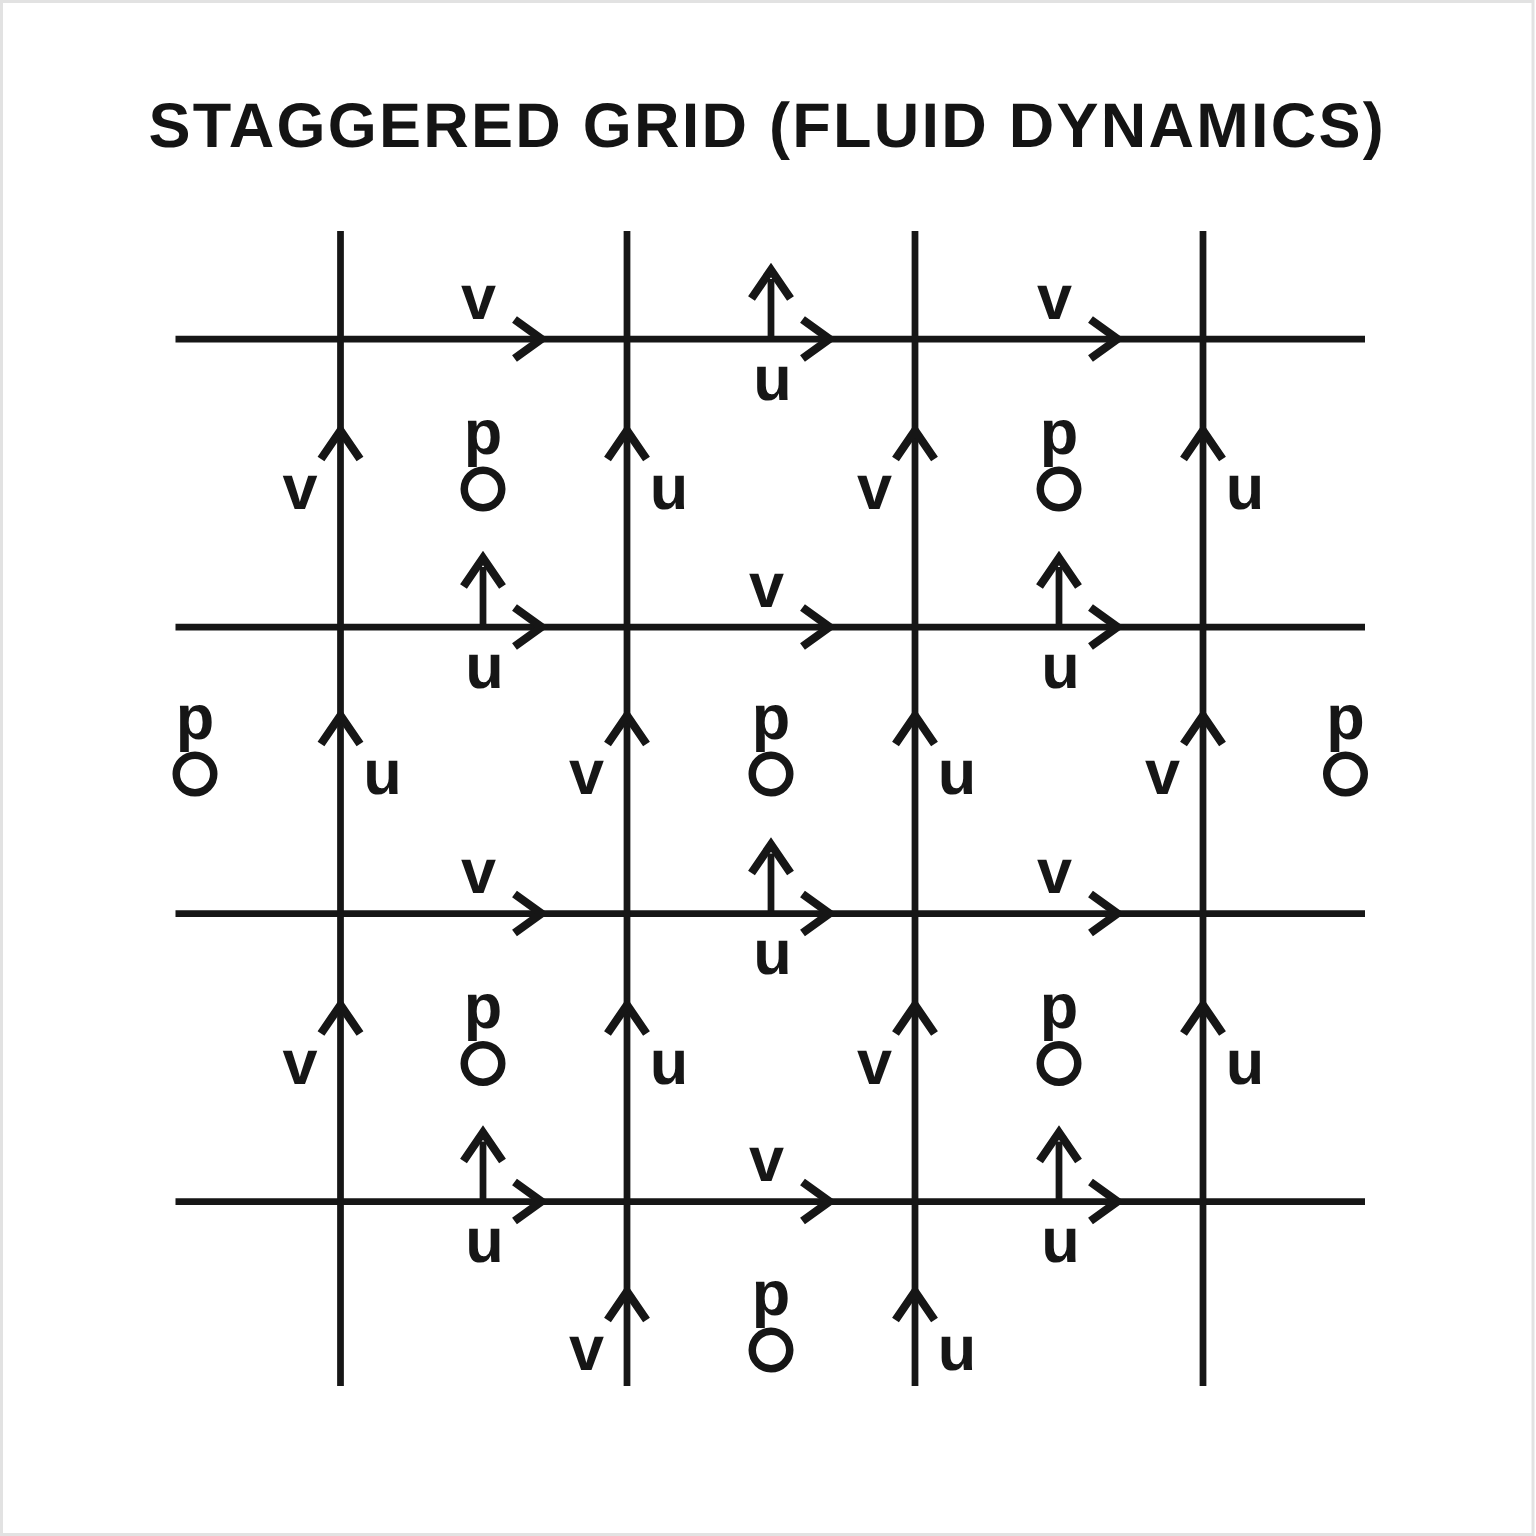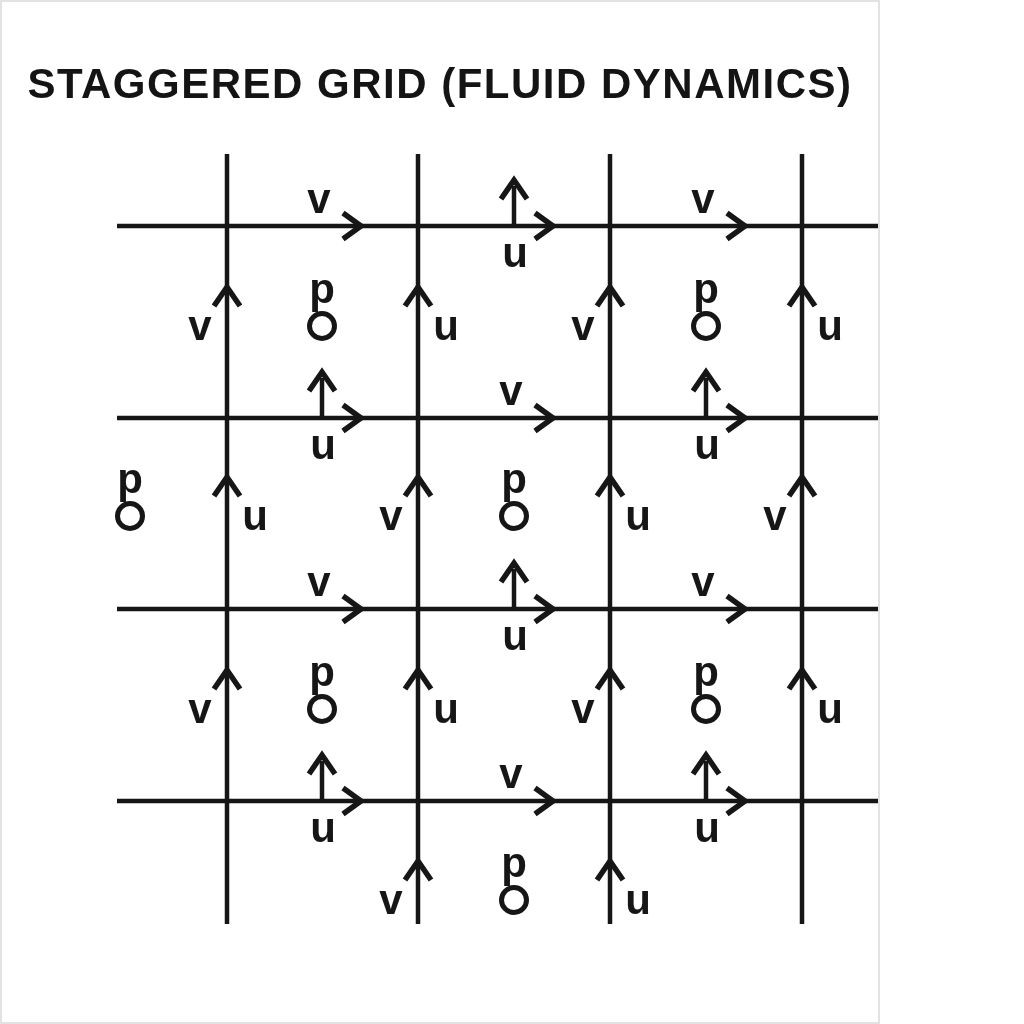--- a/index.html
+++ b/index.html
@@ -1,18 +1,18 @@
 <!DOCTYPE html>
 <html><head>
 <meta charset="utf-8">
 <style>
   html,body{margin:0;padding:0;background:#fff;}
   .canvas{
     position:relative;
-    width:880px;height:1024px;
+    width:1023px;height:1024px;
     background:#ffffff;
     box-sizing:border-box;
     border:2px solid #e2e2e2;
     overflow:hidden;
     font-family:"Liberation Sans", sans-serif;
   }
   .title{
     position:absolute;
     top:58px;left:0;width:100%;
     text-align:center;

